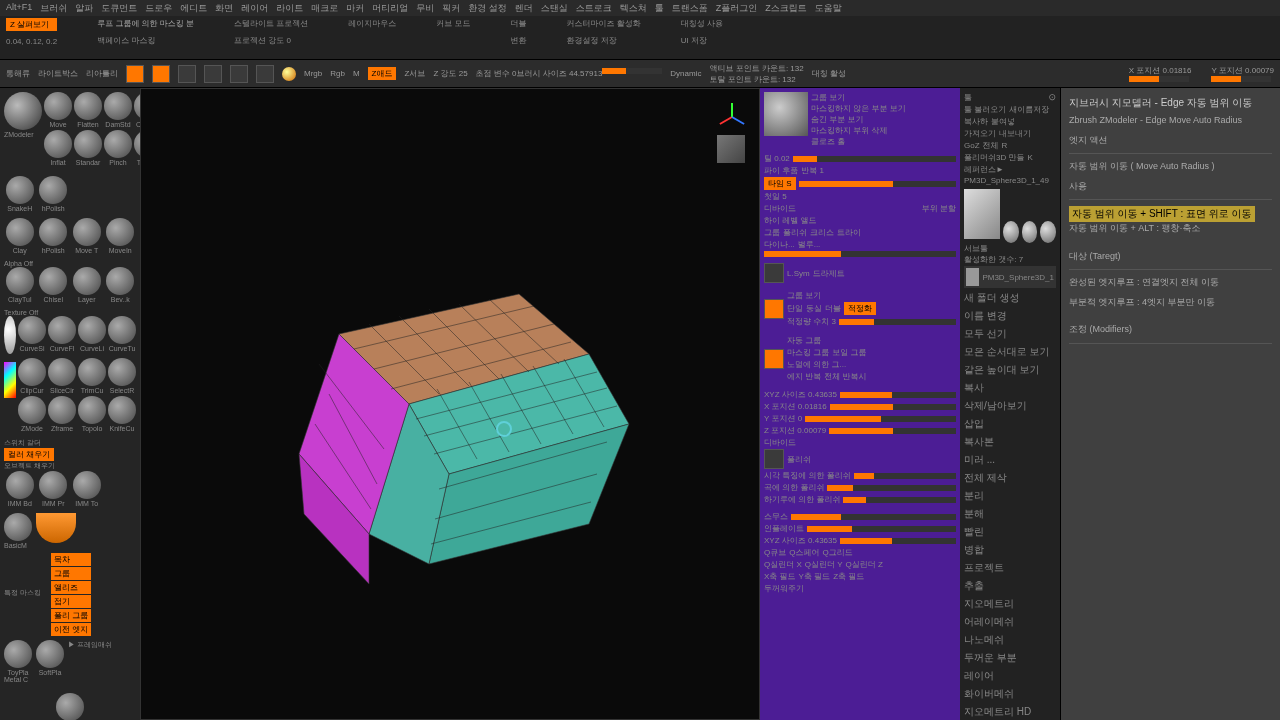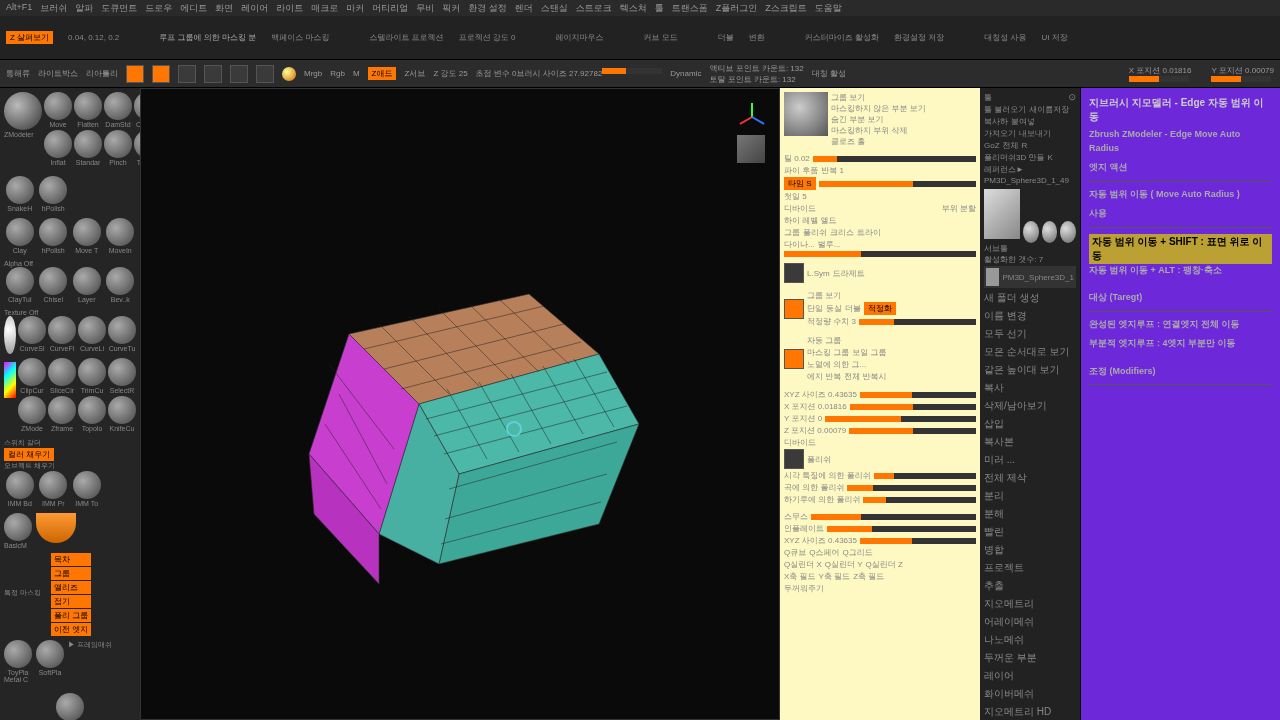--- a/index.html
+++ b/index.html
@@ -23,21 +23,21 @@
 }
 .menubar span { color: #999; font-size: 9px; cursor: pointer; }
 .topstrip {
   height: 44px;
   background: #222;
   display: flex;
   padding: 2px 6px;
   gap: 40px;
   border-bottom: 1px solid #000;
 }
-.topstrip-col { display: flex; gap: 15px; font-size: 8px; align-items: center; }
+.topstrip-col { display: flex; flex-direction: column; gap: 6px; font-size: 8px; }
 .topstrip-col .hl { color: #aaa; }
 .orange-tab { background: #ff7700; color: #000; padding: 1px 4px; font-size: 8px; display: inline-block; }
 .toolbar2 {
   height: 28px;
   background: #2c2c2c;
   display: flex;
   align-items: center;
   padding: 0 6px;
   gap: 8px;
   border-bottom: 1px solid #000;
@@ -91,21 +91,21 @@
   position: absolute; top: 46px; right: 14px;
   width: 28px; height: 28px;
   background: linear-gradient(135deg, #777, #444);
 }
 .mesh-svg {
   position: absolute; top: 50%; left: 50%;
   transform: translate(-55%, -50%);
 }
 .right-panel {
   width: 200px;
-  background: #fef9c3;
+  background: #4c1d95;
   padding: 4px;
   overflow-y: auto;
 }
 .rp-section { margin-bottom: 6px; }
 .rp-row { display: flex; align-items: center; gap: 3px; margin: 1px 0; font-size: 8px; }
 .rp-slider { flex: 1; height: 6px; background: #333; position: relative; }
 .rp-slider .fill { height: 100%; background: #ff7700; }
 .rp-icon { width: 20px; height: 20px; background: #3a3a3a; border: 1px solid #555; }
 .rp-icon.orange { background: #ff7700; }
 .rp-thumb { width: 44px; height: 44px; background: radial-gradient(circle at 35% 35%, #ccc, #555); }
@@ -114,26 +114,25 @@
   width: 100px;
   background: #222;
   padding: 4px;
   overflow-y: auto;
 }
 .tools-thumb { width: 38px; height: 38px; background: radial-gradient(circle at 35% 35%, #ddd, #666); border-radius: 50%; cursor: pointer; }
 .tools-big { width: 50px; height: 50px; background: #888; margin: 4px 0; cursor: pointer; }
 .tools-list { list-style: none; }
 .tools-list li { font-size: 10px; color: #888; padding: 2px 0; cursor: pointer; }
 .help-panel {
-  width: 200px;
-  background: #6d28d9;
+  width: 220px;
+  background: #404040;
   padding: 8px;
   overflow-y: auto;
   border-left: 1px solid #000;
-  font-weight: bold;
 }
 .help-title { font-size: 10px; color: #ccc; margin-bottom: 4px; }
 .help-text { font-size: 9px; color: #aaa; line-height: 1.5; margin-bottom: 6px; }
 .help-divider { border-top: 1px solid #555; margin: 6px 0; }
 .help-hl { background: #bba033; color: #000; padding: 1px 3px; display: inline-block; font-size: 10px; }
 </style>
 </head>
 <body>
 
 <div class="menubar">
@@ -208,21 +207,21 @@
   <div class="tbtn"></div>
   <div style="width:14px;height:14px;border-radius:50%;background:radial-gradient(circle at 35% 35%,#ff9,#c60)"></div>
   <span class="tlbl">Mrgb</span>
   <span class="tlbl">Rgb</span>
   <span class="tlbl">M</span>
   <span class="orange-tab">Z애드</span>
   <span class="tlbl">Z서브</span>
   <span class="tlbl">Z 강도 25</span>
   <div style="display:flex;flex-direction:row">
     <span class="tlbl">초점 변수 0</span>
-    <span class="tlbl">브러시 사이즈 27.92782</span>
+    <span class="tlbl">브러시 사이즈 44.57913</span>
     <div class="slider-small">
         <div class="fill" style="width:40%"></div>
       </div>
   </div>
   <span class="tlbl">Dynamic</span>
   <div style="display:flex;flex-direction:column">
     <span class="tlbl">액티브 포인트 카운트: 132</span>
     <span class="tlbl">토탈 포인트 카운트: 132</span>
   </div>
   <span class="tlbl">대칭 활성</span>

